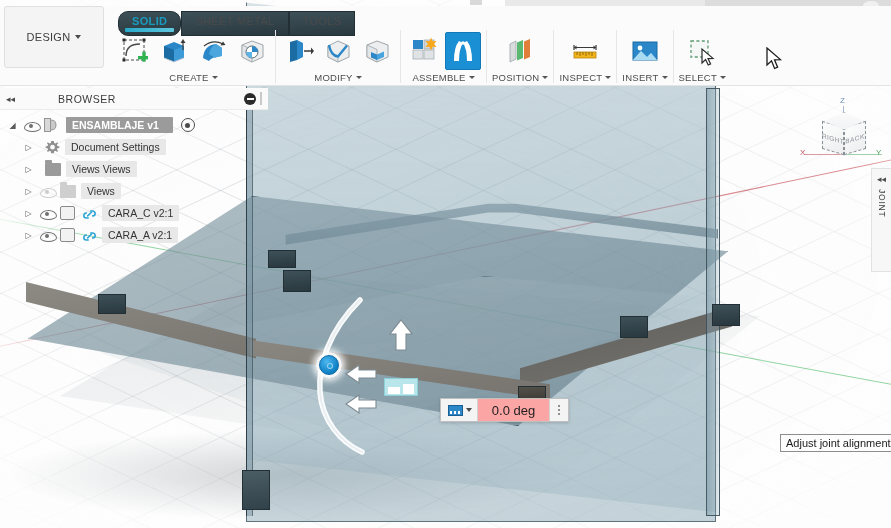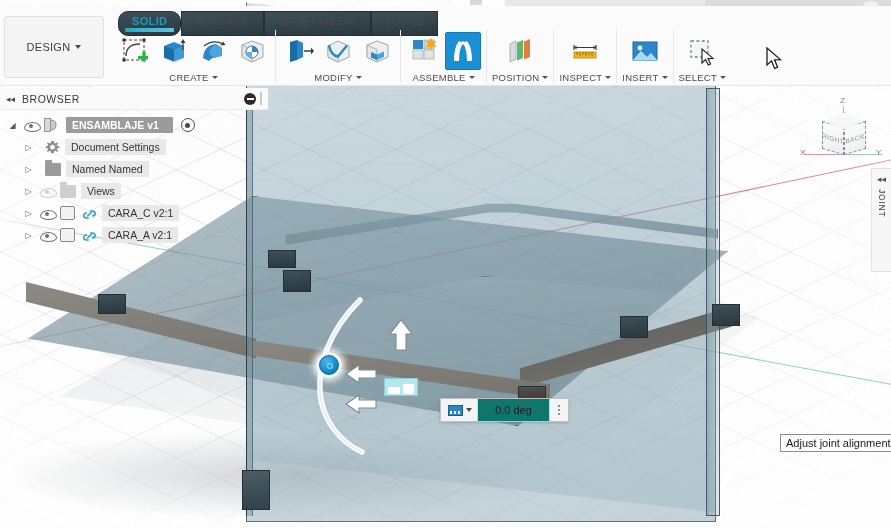--- a/index.html
+++ b/index.html
@@ -141,21 +141,21 @@
     display:flex; align-items:stretch; background:#f4f4f4;
     border:1px solid #c0c0c0; box-shadow:0 1px 3px rgba(0,0,0,.18); }
   .hud-unit { display:flex; align-items:center; gap:3px; padding:0 5px 0 7px; border-right:1px solid #d2d2d2; }
   .unit-ico { width:15px; height:11px; background:#2b87c8; border:1px solid #1a5f92;
     position:relative; }
   .unit-ico:after { content:""; position:absolute; left:1px; top:5px; right:1px; bottom:1px;
     background:repeating-linear-gradient(90deg,#fff 0 2px,#2b87c8 2px 4px); }
   .caret-dn { width:0;height:0;border-left:3.5px solid transparent;border-right:3.5px solid transparent;
     border-top:4px solid #4a4a4a; }
   .hud-val { display:flex; align-items:center; justify-content:center; min-width:72px;
-    background:#0f766e; border-right:1px solid #d2d2d2; font-size:11px; color:#1d1d1d; padding:0 8px; }
+    background:#fca5a5; border-right:1px solid #d2d2d2; font-size:13px; color:#1d1d1d; padding:0 8px; }
   .hud-dots { display:flex; flex-direction:column; justify-content:center; align-items:center;
     gap:2px; width:18px; }
   .hud-dots i { width:2px; height:2px; background:#6e6e6e; border-radius:50%; display:block; }
 
   
   #viewcube { position:absolute; left:798px; top:96px; width:88px; height:92px; }
   .vc-lbl { position:absolute; font-size:8px; color:#9aa0a4; letter-spacing:.3px; }
   .vc-z { left:42px; top:0; color:#6f8fbd; }
   .vc-x { left:2px; top:52px; color:#c4545c; }
   .vc-y { left:78px; top:52px; color:#4fa463; }
@@ -192,21 +192,21 @@
   #chrome-top { position:absolute; left:0; top:0; width:891px; height:7px; }
   .ch-a { position:absolute; left:505px; top:0; width:200px; height:6px; background:#e9e9e9; }
   .ch-b { position:absolute; left:705px; top:0; width:186px; height:6px; background:#dcdcdc; }
   .ch-c { position:absolute; left:862px; top:0; width:18px; height:10px; border-radius:50%;
     background:#f0f0f0; border:1px solid #dadada; }
   .ch-d { position:absolute; left:470px; top:0; width:12px; height:5px; background:#d9d9d9; }
 
   #ribbon { position:absolute; left:0; top:6px; width:891px; height:80px;
     background:#fbfbfb; border-bottom:1px solid #e4e4e4; }
 
-  #design-btn { position:absolute; left:4px; top:10px; width:100px; height:62px;
+  #design-btn { position:absolute; left:4px; top:0; width:100px; height:62px;
     background:#f4f4f4; border:1px solid #e0e0e0; border-radius:3px;
     display:flex; align-items:center; justify-content:center; gap:5px;
     font-size:11px; color:#3c3c3c; letter-spacing:.3px; }
 
   #tabs { position:absolute; left:118px; top:5px; display:flex; align-items:flex-start; gap:0; }
   .tab { position:relative; padding:3px 13px 8px; font-size:11px; color:#4a4a4a; letter-spacing:.35px; }
   .tab.active { color:#1a9bbd; font-weight:bold;border-radius:10px; }
   .tab.active .ul { position:absolute; left:6px; right:6px; bottom:3px; height:4px;
     background:linear-gradient(90deg,#27a8c8,#5fc6dd); border-radius:1px; }
 
@@ -223,21 +223,21 @@
     border:1px solid transparent; border-radius:2px; }
   .ibtn.sel { background:#1a8fd4; border-color:#1278b8; }
   .ico { width:30px; height:30px; position:relative; }
 
   
   #browser { position:absolute; left:0; top:88px; width:268px;
     background:rgba(250,250,250,.0); }
   #browser-hd { height:22px; background:#fafafa; border-bottom:1px solid #ececec;
     display:flex; align-items:center; gap:7px; padding:0 6px; }
   .bh-chev { font-size:9px; color:#4a4a4a; }
-  .bh-title { font-size:10.5px; color:#3a3a3a; letter-spacing:.5px; }
+  .bh-title { font-size:10.5px; color:#3a3a3a; letter-spacing:.5px;margin-left:36px; }
   .bh-right { margin-left:auto; display:flex; align-items:center; gap:4px; }
   .bh-dot { width:12px; height:12px; border-radius:50%; background:#2b2b2b; position:relative; }
   .bh-dot:after{content:"";position:absolute;left:2.5px;top:5px;width:7px;height:2px;background:#fafafa;}
   .bh-grip { width:2px; height:13px; background:#c9c9c9; }
 
   #tree { padding:4px 0 0 6px; }
   .node { display:flex; align-items:center; height:22px; gap:5px; }
   .n-arrow { width:13px; text-align:center; font-size:8px; color:#5a5a5a; }
   .n-eye { width:15px; height:15px; position:relative; }
   .n-eye:before { content:""; position:absolute; left:0; top:4px; width:15px; height:8px;
@@ -367,21 +367,20 @@
 
 <div id="ribbon">
 
   <div id="design-btn">
     <span>DESIGN</span>
     <span class="caret-dn"></span>
   </div>
 
   <div id="tabs">
       <div class="tab active"><span>SOLID</span><span class="ul"></span></div>
-      <div class="tab"><span>SURFACE</span></div>
       <div class="tab"><span>SHEET METAL</span></div>
       <div class="tab"><span>TOOLS</span></div>
     </div>
   <div id="groups">
       <div class="grp">
         <div class="grp-row">
           <div class="ibtn">
             <span class="ico"><svg viewBox="0 0 30 30">
                 <rect x="4" y="4" width="20" height="20" fill="none" stroke="#4a4a4a" stroke-width="1" stroke-dasharray="3 2"></rect>
                 <path d="M6 20 Q6 8 20 8" fill="none" stroke="#4a4a4a" stroke-width="1.4"></path>
@@ -588,21 +587,21 @@
         <span class="ic-gear"><svg viewBox="0 0 16 16" width="15" height="15">
             <path d="M8 1 L9.4 1 L9.8 3.1 L11.2 3.7 L12.9 2.4 L13.9 3.4 L12.7 5.1 L13.3 6.5 L15.4 6.9 L15.4 8.3 L13.3 8.7 L12.7 10.1 L13.9 11.8 L12.9 12.8 L11.2 11.5 L9.8 12.1 L9.4 14.2 L8 14.2 L6.6 14.2 L6.2 12.1 L4.8 11.5 L3.1 12.8 L2.1 11.8 L3.3 10.1 L2.7 8.7 L0.6 8.3 L0.6 6.9 L2.7 6.5 L3.3 5.1 L2.1 3.4 L3.1 2.4 L4.8 3.7 L6.2 3.1 L6.6 1 Z" fill="#8f8f8f"></path>
             <circle cx="8" cy="7.6" r="2.5" fill="#fafafa"></circle>
           </svg></span>
         <span class="n-lbl">Document Settings</span>
       </div>
       <div class="node" style="padding-left: 16px;">
         <span class="n-arrow">▷</span>
         <span style="width: 0px;"></span>
         <span class="ic-folder"></span>
-        <span class="n-lbl">Named Named</span>
+        <span class="n-lbl">Views Views</span>
       </div>
       <div class="node" style="padding-left: 16px;">
         <span class="n-arrow">▷</span>
         <span class="n-eye dim"></span>
         <span class="ic-folder dim"></span>
         <span class="n-lbl">Views</span>
       </div>
       <div class="node" style="padding-left: 16px;">
         <span class="n-arrow">▷</span>
         <span class="n-eye"></span>

